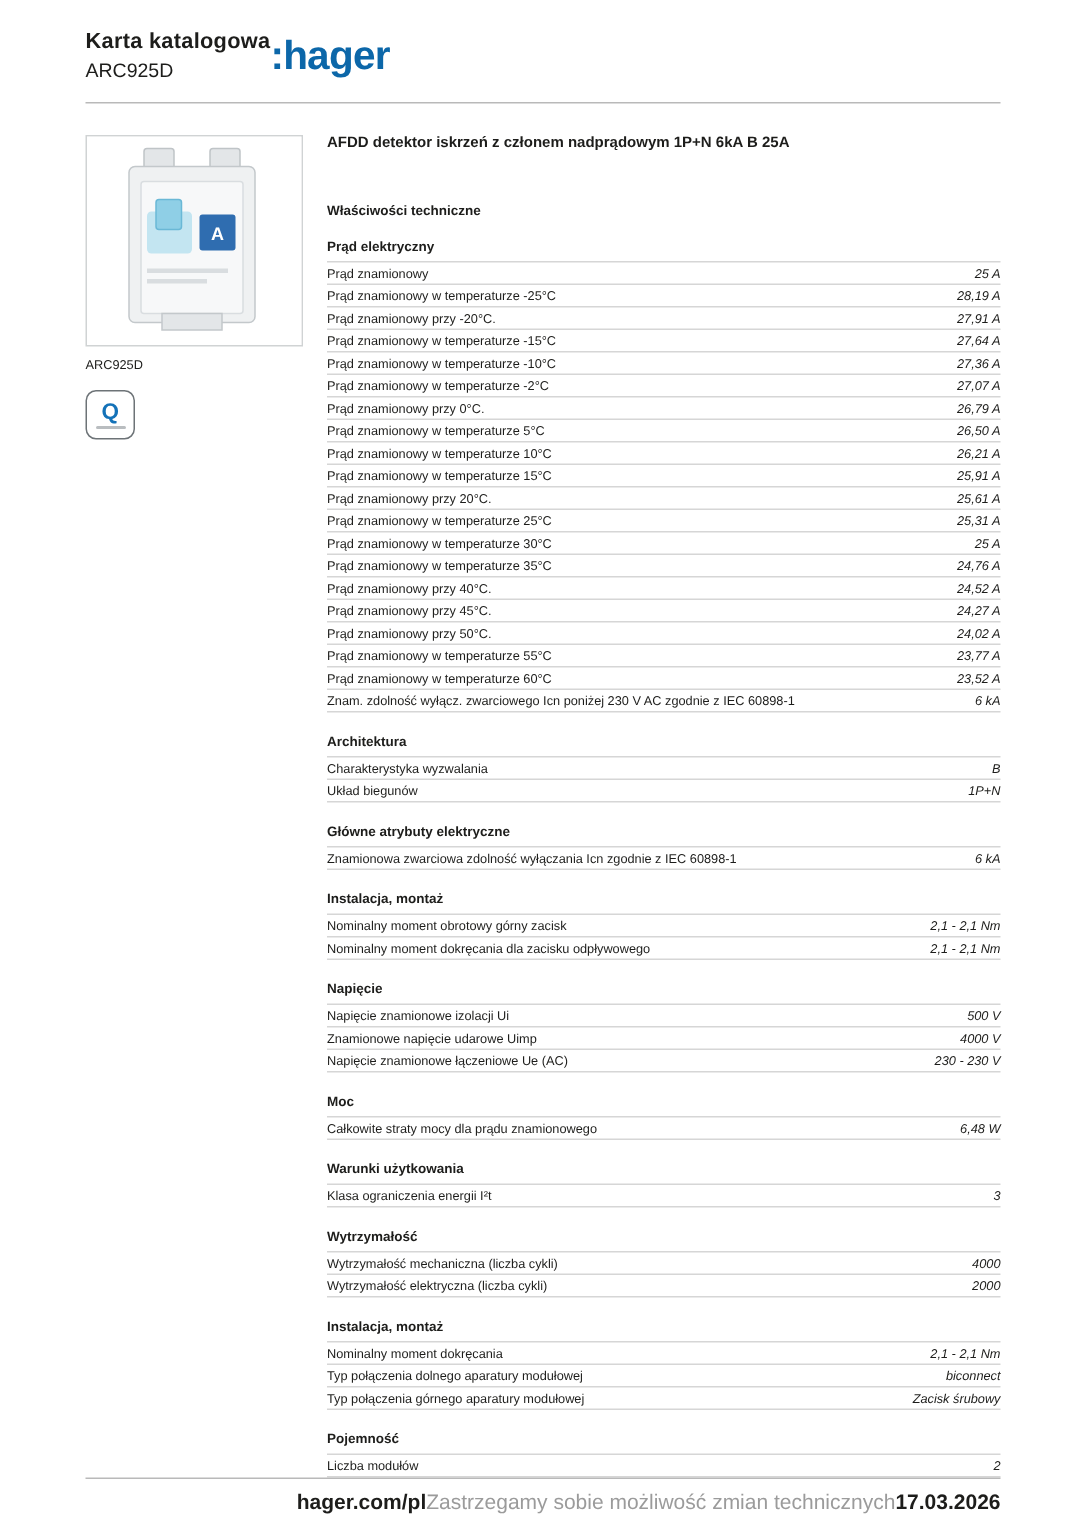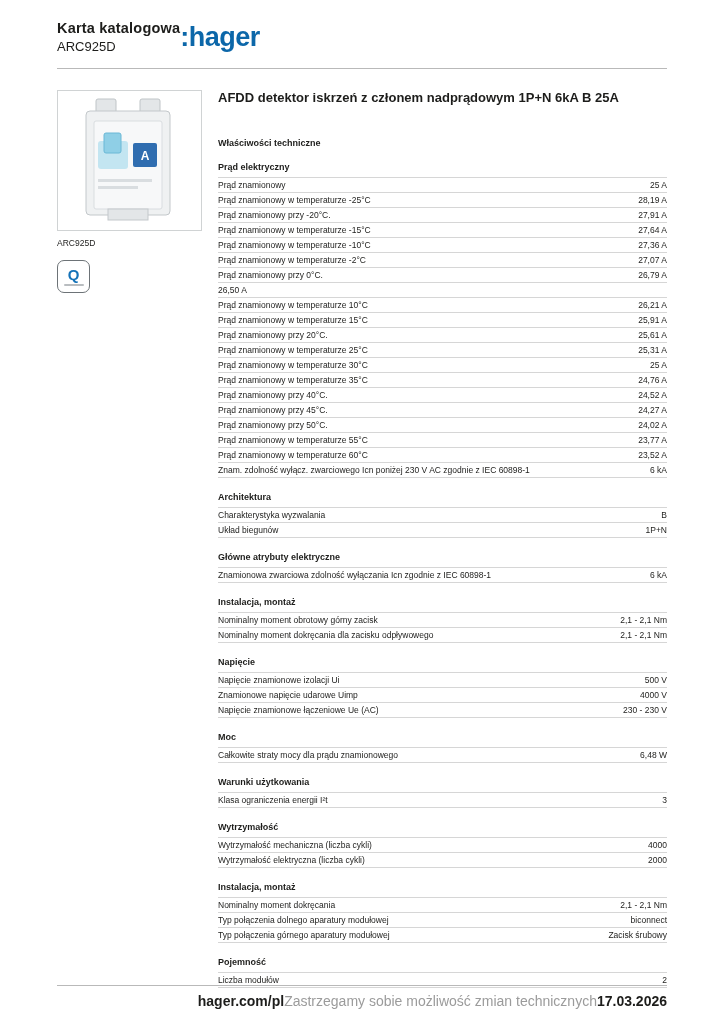--- a/index.html
+++ b/index.html
@@ -15,29 +15,29 @@
 
   .content { position:absolute; left:57px; right:57px; top:90px; display:flex; }
   .aside-col { width:161px; flex:none; }
   .image-box { width:145px; height:141px; border:1px solid #d0d3d4; background:#fff; display:flex; align-items:center; justify-content:center; }
   .image-caption { font-size:8.5px; margin-top:7px; }
   .q-badge { margin-top:12px; width:33px; height:33px; border:1.2px solid #6d7377; border-radius:7px; display:flex; flex-direction:column; align-items:center; justify-content:center; background:#fff; }
   .q-badge .q-letter { font-size:15px; font-weight:bold; color:#1472b8; line-height:1; }
   .q-badge .q-sub { width:20px; height:2px; background:#b9bdc0; margin-top:2.5px; border-radius:1px; }
 
   .main-col { flex:1; min-width:0; }
-  .product-title { font-size:13px; font-weight:bold; line-height:1.25; }
+  .product-title { font-size:10px; font-weight:bold; line-height:1.25; }
   .tech-heading { font-size:9px; font-weight:bold; margin-top:32px; }
 
   .section { margin-top:14px; }
   .section-title { font-size:9px; font-weight:bold; margin-bottom:5px; }
   .spec-table { border-top:1px solid #d6d6d6; }
   .spec-row { display:flex; justify-content:space-between; align-items:baseline; font-size:8.5px; line-height:10px; padding:2px 0; border-bottom:1px solid #d6d6d6; }
   .spec-label { flex:1; padding-right:10px; }
-  .spec-value { white-space:nowrap; text-align:right; }
+  .spec-value { white-space:nowrap; text-align:right;font-style:italic; }
 
   .footer-rule { position:absolute; left:57px; right:57px; top:985px; border:0; border-top:1px solid #b9b9b9; }
   .footer { position:absolute; left:57px; right:57px; top:993px; display:flex; justify-content:flex-end; align-items:baseline; font-size:14px; }
   .footer-website { font-weight:bold; }
   .footer-disclaimer { color:#9b9b9b; }
   .footer-date { font-weight:bold; }
 </style>
 </head>
 <body>
 
@@ -107,20 +107,21 @@
               </div>
               <div class="spec-row">
                 <span class="spec-label">Prąd znamionowy w temperaturze -2°C</span>
                 <span class="spec-value">27,07 A</span>
               </div>
               <div class="spec-row">
                 <span class="spec-label">Prąd znamionowy przy 0°C.</span>
                 <span class="spec-value">26,79 A</span>
               </div>
               <div class="spec-row">
+                <span class="spec-label">Prąd znamionowy w temperaturze 5°C</span>
                 <span class="spec-value">26,50 A</span>
               </div>
               <div class="spec-row">
                 <span class="spec-label">Prąd znamionowy w temperaturze 10°C</span>
                 <span class="spec-value">26,21 A</span>
               </div>
               <div class="spec-row">
                 <span class="spec-label">Prąd znamionowy w temperaturze 15°C</span>
                 <span class="spec-value">25,91 A</span>
               </div>

